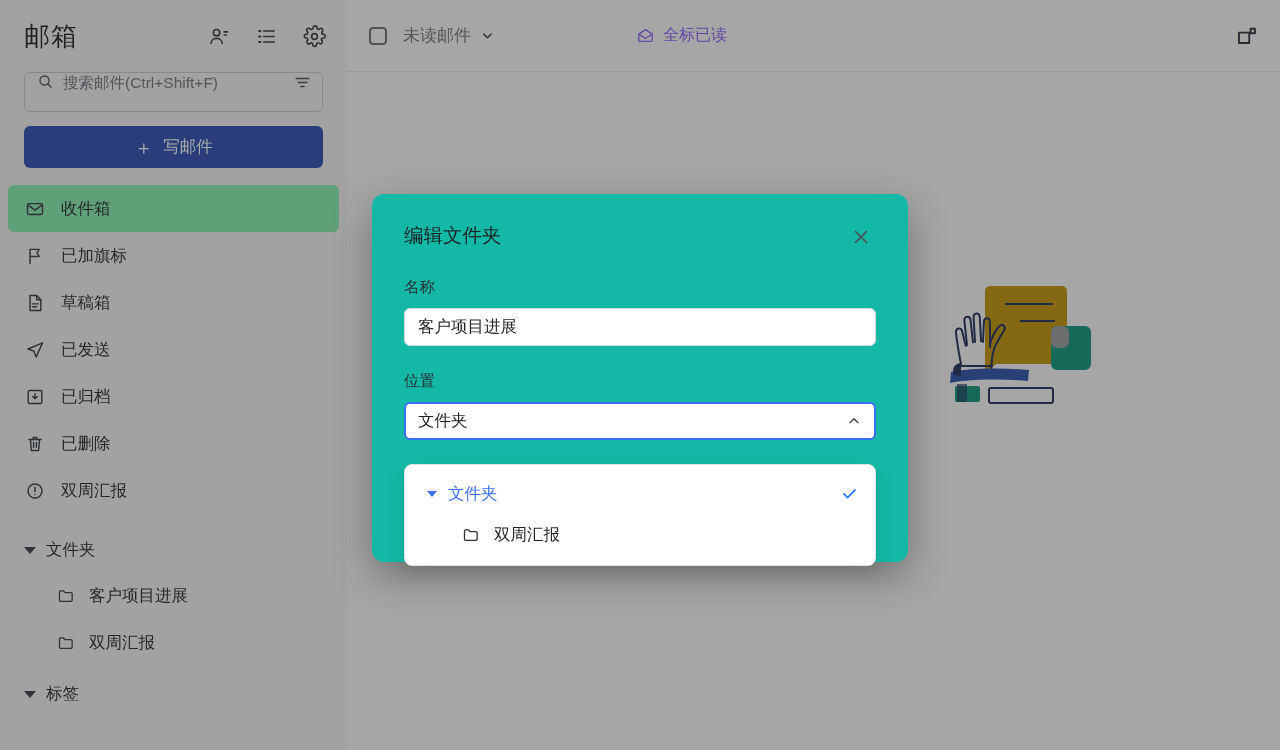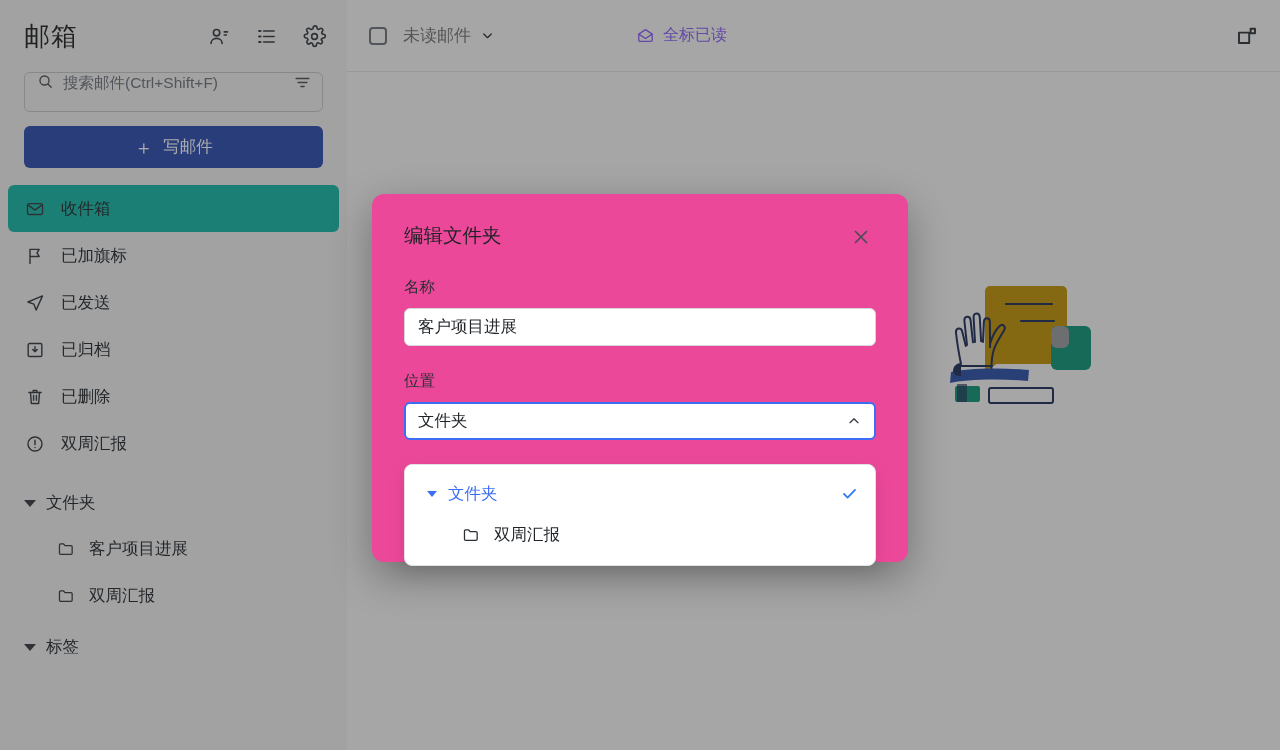--- a/index.html
+++ b/index.html
@@ -54,21 +54,21 @@
   }
   .compose-plus { font-size: 19px; line-height: 1; font-weight: 400; }
 
   .nav-list { margin-top: 17px; padding: 0 8px; }
   .nav-item {
     height: 47px; display: flex; align-items: center; gap: 16px;
     padding: 0 16px; border-radius: 6px; cursor: pointer;
     font-size: 16.5px; color: #1f2327;
   }
   .nav-item .ni-ic { width: 21px; height: 21px; display: flex; align-items: center; justify-content: center; color: #32373c; flex: 0 0 21px; }
-  .nav-item.active { background: #14b8a6; }
+  .nav-item.active { background: #86efac; }
 
   .group { margin-top: 14px; padding: 0 8px; }
   .group-head {
     height: 44px; display: flex; align-items: center; gap: 10px;
     padding: 0 16px; font-size: 16.5px; color: #1f2327; cursor: pointer;
   }
   .caret { width: 0; height: 0; border-left: 6px solid transparent; border-right: 6px solid transparent; border-top: 7px solid #35393e; }
   .folder-item {
     height: 47px; display: flex; align-items: center; gap: 14px;
     padding: 0 16px 0 48px; font-size: 16.5px; color: #1f2327;
@@ -109,21 +109,21 @@
     position: absolute; inset: 0;
     background: rgba(40,42,46,0.40);
     z-index: 50;
   }
 
   
   .modal {
     position: absolute;
     left: 372px; top: 194px;
     width: 536px; height: 368px;
-    background: #ec4899;
+    background: #14b8a6;
     border-radius: 12px;
     box-shadow: 0 14px 42px rgba(0,0,0,0.32);
     z-index: 60;
     padding: 28px 32px 0 32px;
   }
   .modal-head { display: flex; align-items: flex-start; }
   .modal-title { font-size: 19.5px; color: #1f2327; line-height: 1.2; padding-top: 2px; }
   .modal-close {
     margin-left: auto; width: 30px; height: 30px;
     display: flex; align-items: center; justify-content: center;
@@ -241,20 +241,30 @@
 
         <div class="nav-item">
           <span class="ni-ic">
             <svg width="20" height="20" viewBox="0 0 24 24" fill="none" stroke="currentColor" stroke-width="1.7" stroke-linejoin="round" stroke-linecap="round">
               <path d="M6 21V4h11l-2.6 4.2L17 12.5H6"></path>
             </svg>
           </span>
           <span>已加旗标</span>
         </div>
 
+        <div class="nav-item">
+          <span class="ni-ic">
+            <svg width="20" height="20" viewBox="0 0 24 24" fill="none" stroke="currentColor" stroke-width="1.7" stroke-linejoin="round" stroke-linecap="round">
+              <path d="M6 3h8l5 5v13H6z"></path>
+                <path d="M14 3v5h5"></path>
+                <path d="M9 13h7M9 16.5h5"></path>
+            </svg>
+          </span>
+          <span>草稿箱</span>
+        </div>
 
         <div class="nav-item">
           <span class="ni-ic">
             <svg width="20" height="20" viewBox="0 0 24 24" fill="none" stroke="currentColor" stroke-width="1.7" stroke-linejoin="round" stroke-linecap="round">
               <path d="M21 3.5L3.5 10.8l7.2 2.6 2.6 7.1z"></path>
             </svg>
           </span>
           <span>已发送</span>
         </div>
 

